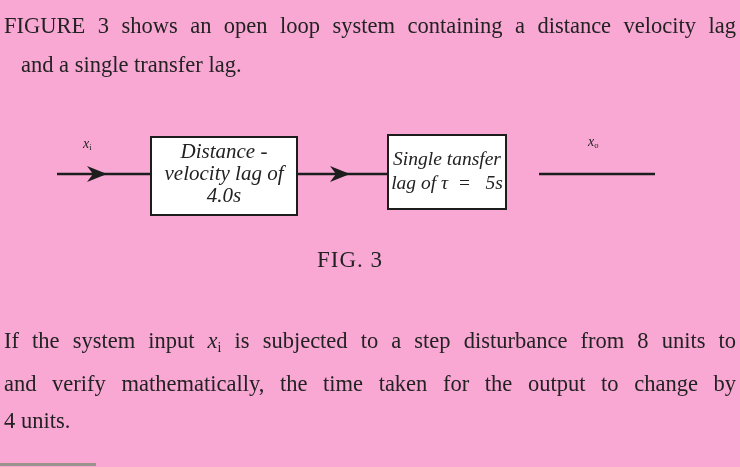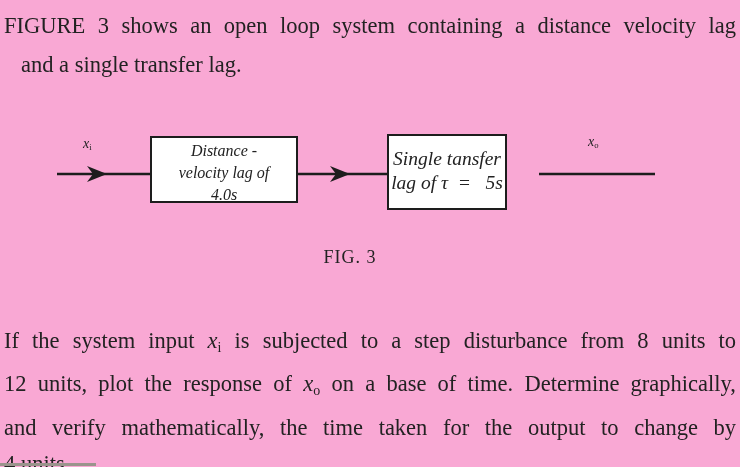--- a/index.html
+++ b/index.html
@@ -35,34 +35,34 @@
   .diagram { position: absolute; left: 0; top: 0; width: 740px; height: 300px; }
   .dsvg { position: absolute; left: 0; top: 130px; }
   .dbox {
     position: absolute;
     border: 2.5px solid #1d1d1d;
     background: #ffffff;
     box-sizing: border-box;
     text-align: center;
     font-style: italic;
   }
-  .box1 { left: 150px; top: 136px; width: 148px; height: 67px; font-size: 16px; line-height: 22px; padding-top: 2px; }
+  .box1 { left: 150px; top: 136px; width: 148px; height: 80px; font-size: 21px; line-height: 22px; padding-top: 2px; }
   .box2 { left: 387px; top: 134px; width: 120px; height: 76px; font-size: 19.5px; line-height: 24px; padding-top: 11px; }
   .bline { white-space: pre; display: block; }
   .siglabel {
     position: absolute;
     font-size: 14px;
     font-style: italic;
     color: #222222;
   }
   .inlabel { left: 83px; top: 136px; }
   .outlabel { left: 588px; top: 134px; }
   .caption {
     position: absolute; left: 280px; top: 247px; width: 140px;
-    text-align: center; font-size: 18px; letter-spacing: 1px;
+    text-align: center; font-size: 23px; letter-spacing: 1px;
   }
   .bottom-rule {
     position: absolute; left: 0; top: 463px;
     width: 96px; height: 3px;
     background: #9a948c;
   }
 </style>
 </head>
 <body>
 
@@ -100,20 +100,19 @@
     <div class="siglabel outlabel">
       <span class="it">x</span><span class="subsc">o</span>
     </div>
 
     <div class="caption">FIG. 3</div>
   </div>
 
   <div class="qpara">
     <span class="tline jl"><span>If the system input </span><span class="it">x</span><span class="subsc">i</span><span> is subjected to a step disturbance from 8 units to</span></span>
 
-    <span class="tline jl"><span>12 units, plot the response of </span><span class="it">x</span><span class="subsc">o</span><span> on a base of time. Determine graphically,</span></span>
 
     <span class="tline jl">and verify mathematically, the time taken for the output to change by</span>
     <span class="tline">4 units.</span>
   </div>
 
   <div class="bottom-rule"></div>
 </div>
 
 </body></html>

